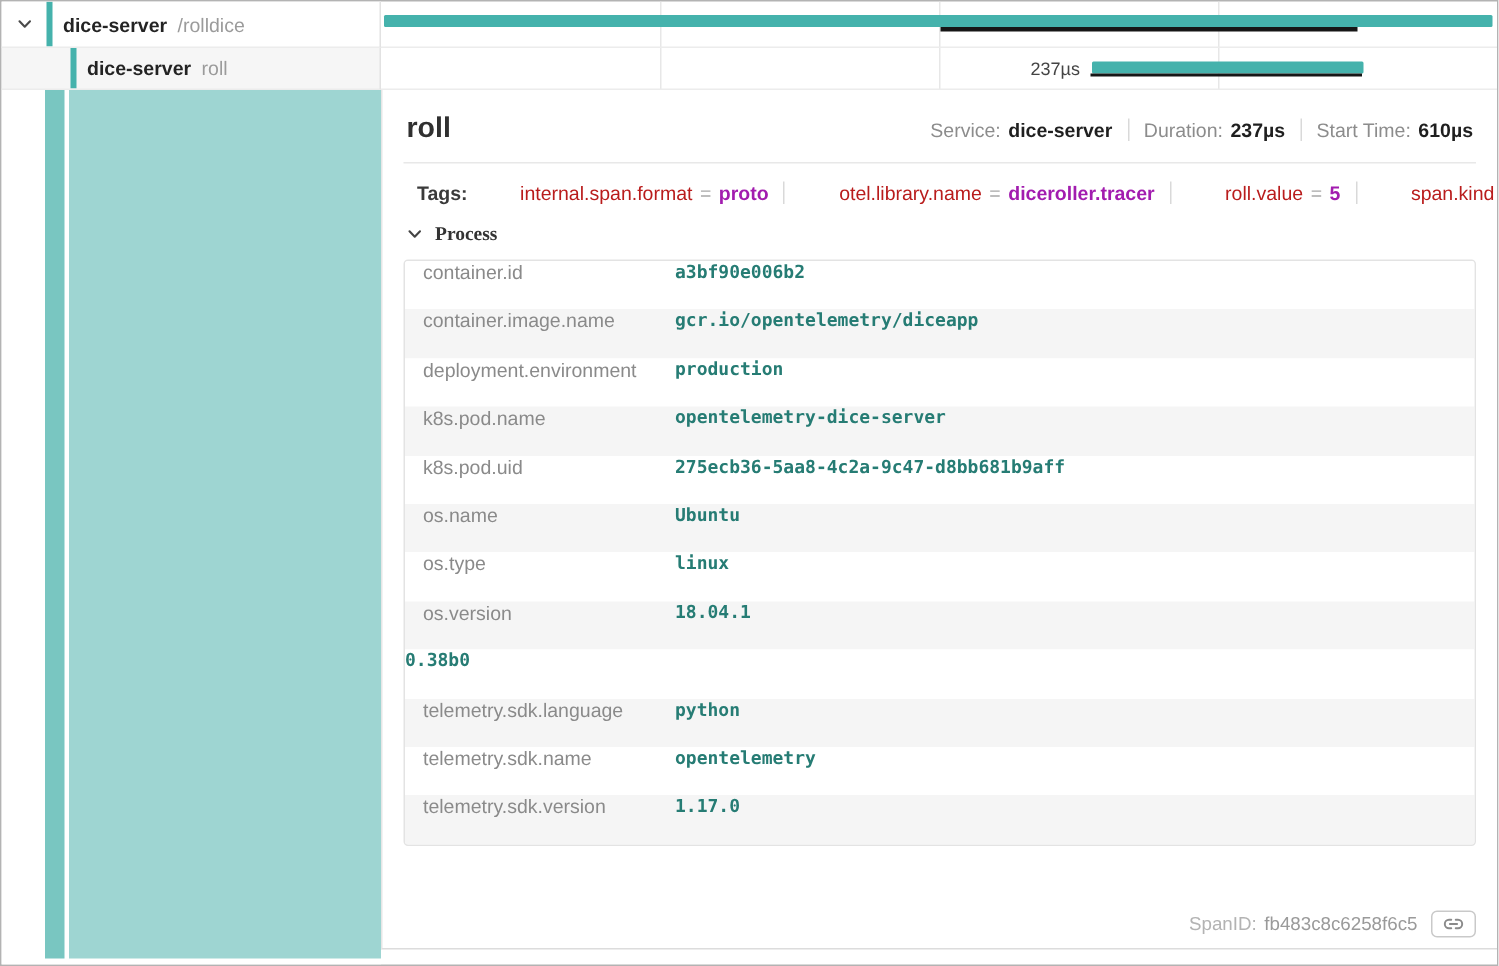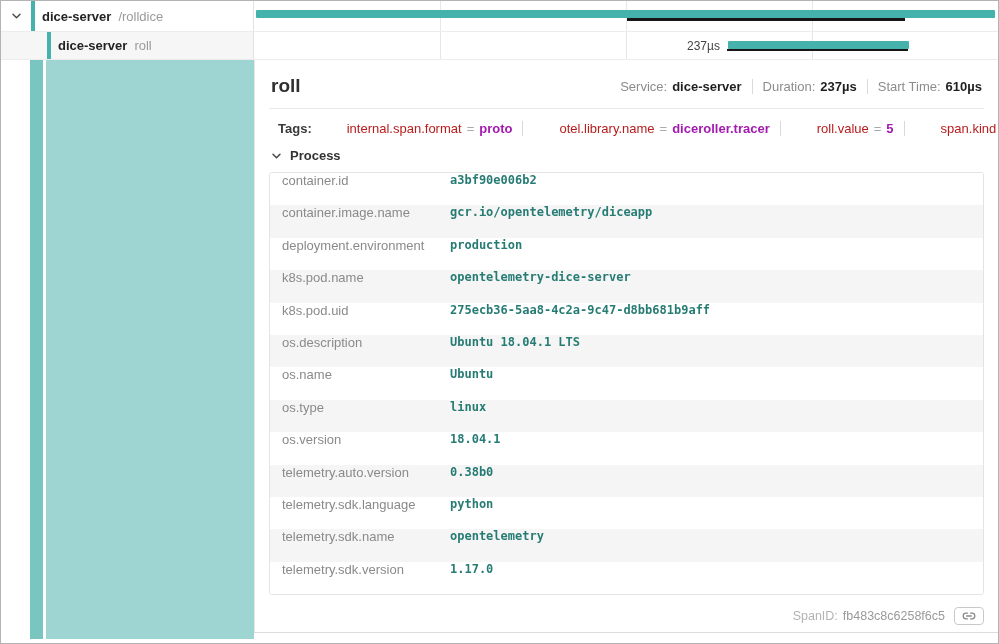--- a/index.html
+++ b/index.html
@@ -60,21 +60,21 @@
   .dp-meta { margin-left: auto; display: flex; align-items: center; font-size: 13px; color: #8c8c8c; }
   .dp-meta b { color: #1f1f1f; margin-left: 5px; }
   .vdiv { display: inline-block; width: 1px; height: 15px; background: #d9d9d9; margin: 0 10px; flex-shrink: 0; }
 
   .tags-row { display: flex; align-items: flex-start; padding: 12px 2px 10px 2px; font-size: 13px; cursor: pointer; white-space: nowrap; }
   .tags-label { font-weight: bold; color: #3a3a3a; margin: 0 9px 0 7px; }
   .tk { color: #b91c1c; margin-left: 26px; }
   .eq { color: #aaa; margin: 0 5px; }
   .tv { color: #a21caf; font-weight: 700; }
 
-  .process-header { display: flex; align-items: center; padding: 2px 2px 9px 2px; cursor: pointer; }
+  .process-header { display: flex; align-items: center; padding: 2px 2px 9px 2px; cursor: pointer; font-family: Liberation Serif, serif; }
   .process-label { font-weight: bold; font-size: 13px; color: #333; margin-left: 8px; }
 
   .kv-table { border: 1px solid #e3e3e3; border-radius: 3px; overflow: hidden; }
   .kv-row { display: flex; align-items: flex-start; height: 32.4px; background: #fff; font-size: 13px; }
   .kv-row:nth-child(even) { background: #f5f5f5; }
   .kv-key { width: 180px; flex-shrink: 0; padding-left: 12px; color: #8a8a8a; }
   .kv-val { font-family: "DejaVu Sans Mono", monospace; font-size: 12px; font-weight: 600; color: var(--value-text); }
 
   .dp-footer { position: absolute; right: 14px; bottom: 7px; display: flex; align-items: center; font-size: 12.5px; color: #b3b3b3; }
   .spanid-value { color: #9a9a9a; margin-left: 5px; }
@@ -193,37 +193,32 @@
         </div>
       <div class="kv-row">
           <span class="kv-key">k8s.pod.name</span>
           <span class="kv-val">opentelemetry-dice-server</span>
         </div>
       <div class="kv-row">
           <span class="kv-key">k8s.pod.uid</span>
           <span class="kv-val">275ecb36-5aa8-4c2a-9c47-d8bb681b9aff</span>
         </div>
       <div class="kv-row">
-          <span class="kv-key">os.description</span>
-          <span class="kv-val">Ubuntu 18.04.1 LTS</span>
-        </div>
-      <div class="kv-row">
           <span class="kv-key">os.name</span>
           <span class="kv-val">Ubuntu</span>
         </div>
       <div class="kv-row">
           <span class="kv-key">os.type</span>
           <span class="kv-val">linux</span>
         </div>
       <div class="kv-row">
           <span class="kv-key">os.version</span>
           <span class="kv-val">18.04.1</span>
         </div>
       <div class="kv-row">
-          <span class="kv-key">telemetry.auto.version</span>
           <span class="kv-val">0.38b0</span>
         </div>
       <div class="kv-row">
           <span class="kv-key">telemetry.sdk.language</span>
           <span class="kv-val">python</span>
         </div>
       <div class="kv-row">
           <span class="kv-key">telemetry.sdk.name</span>
           <span class="kv-val">opentelemetry</span>
         </div>

